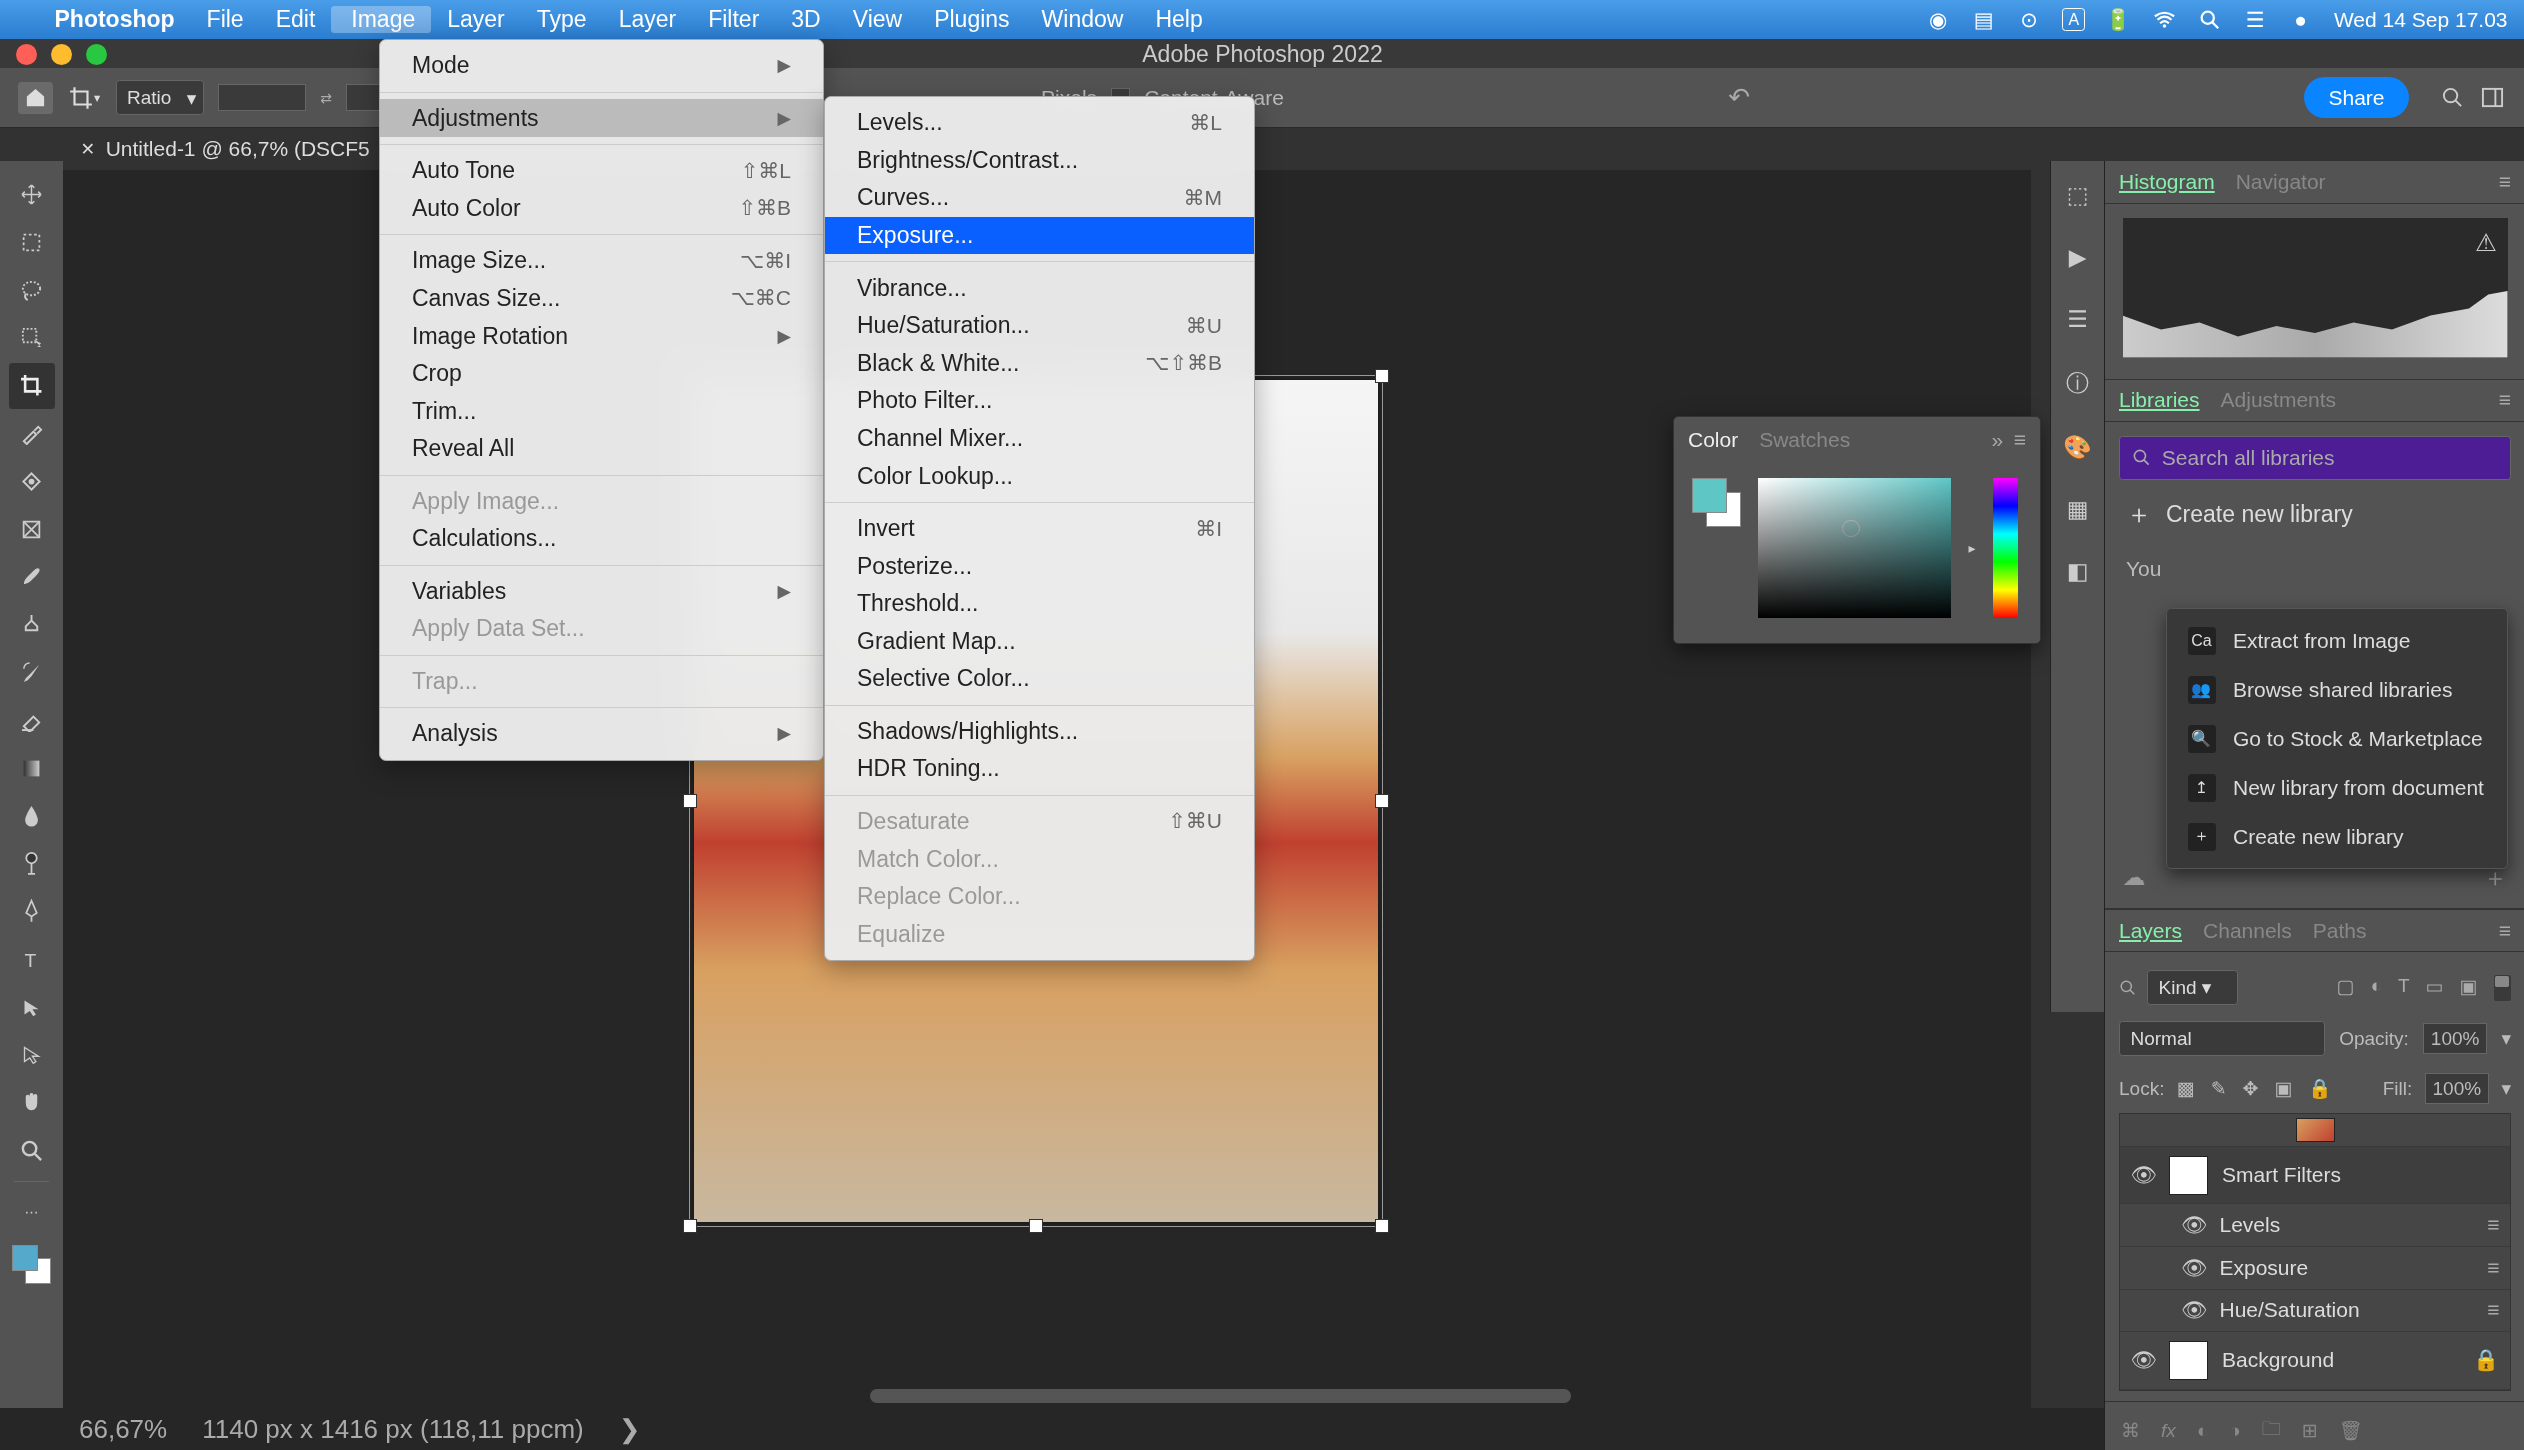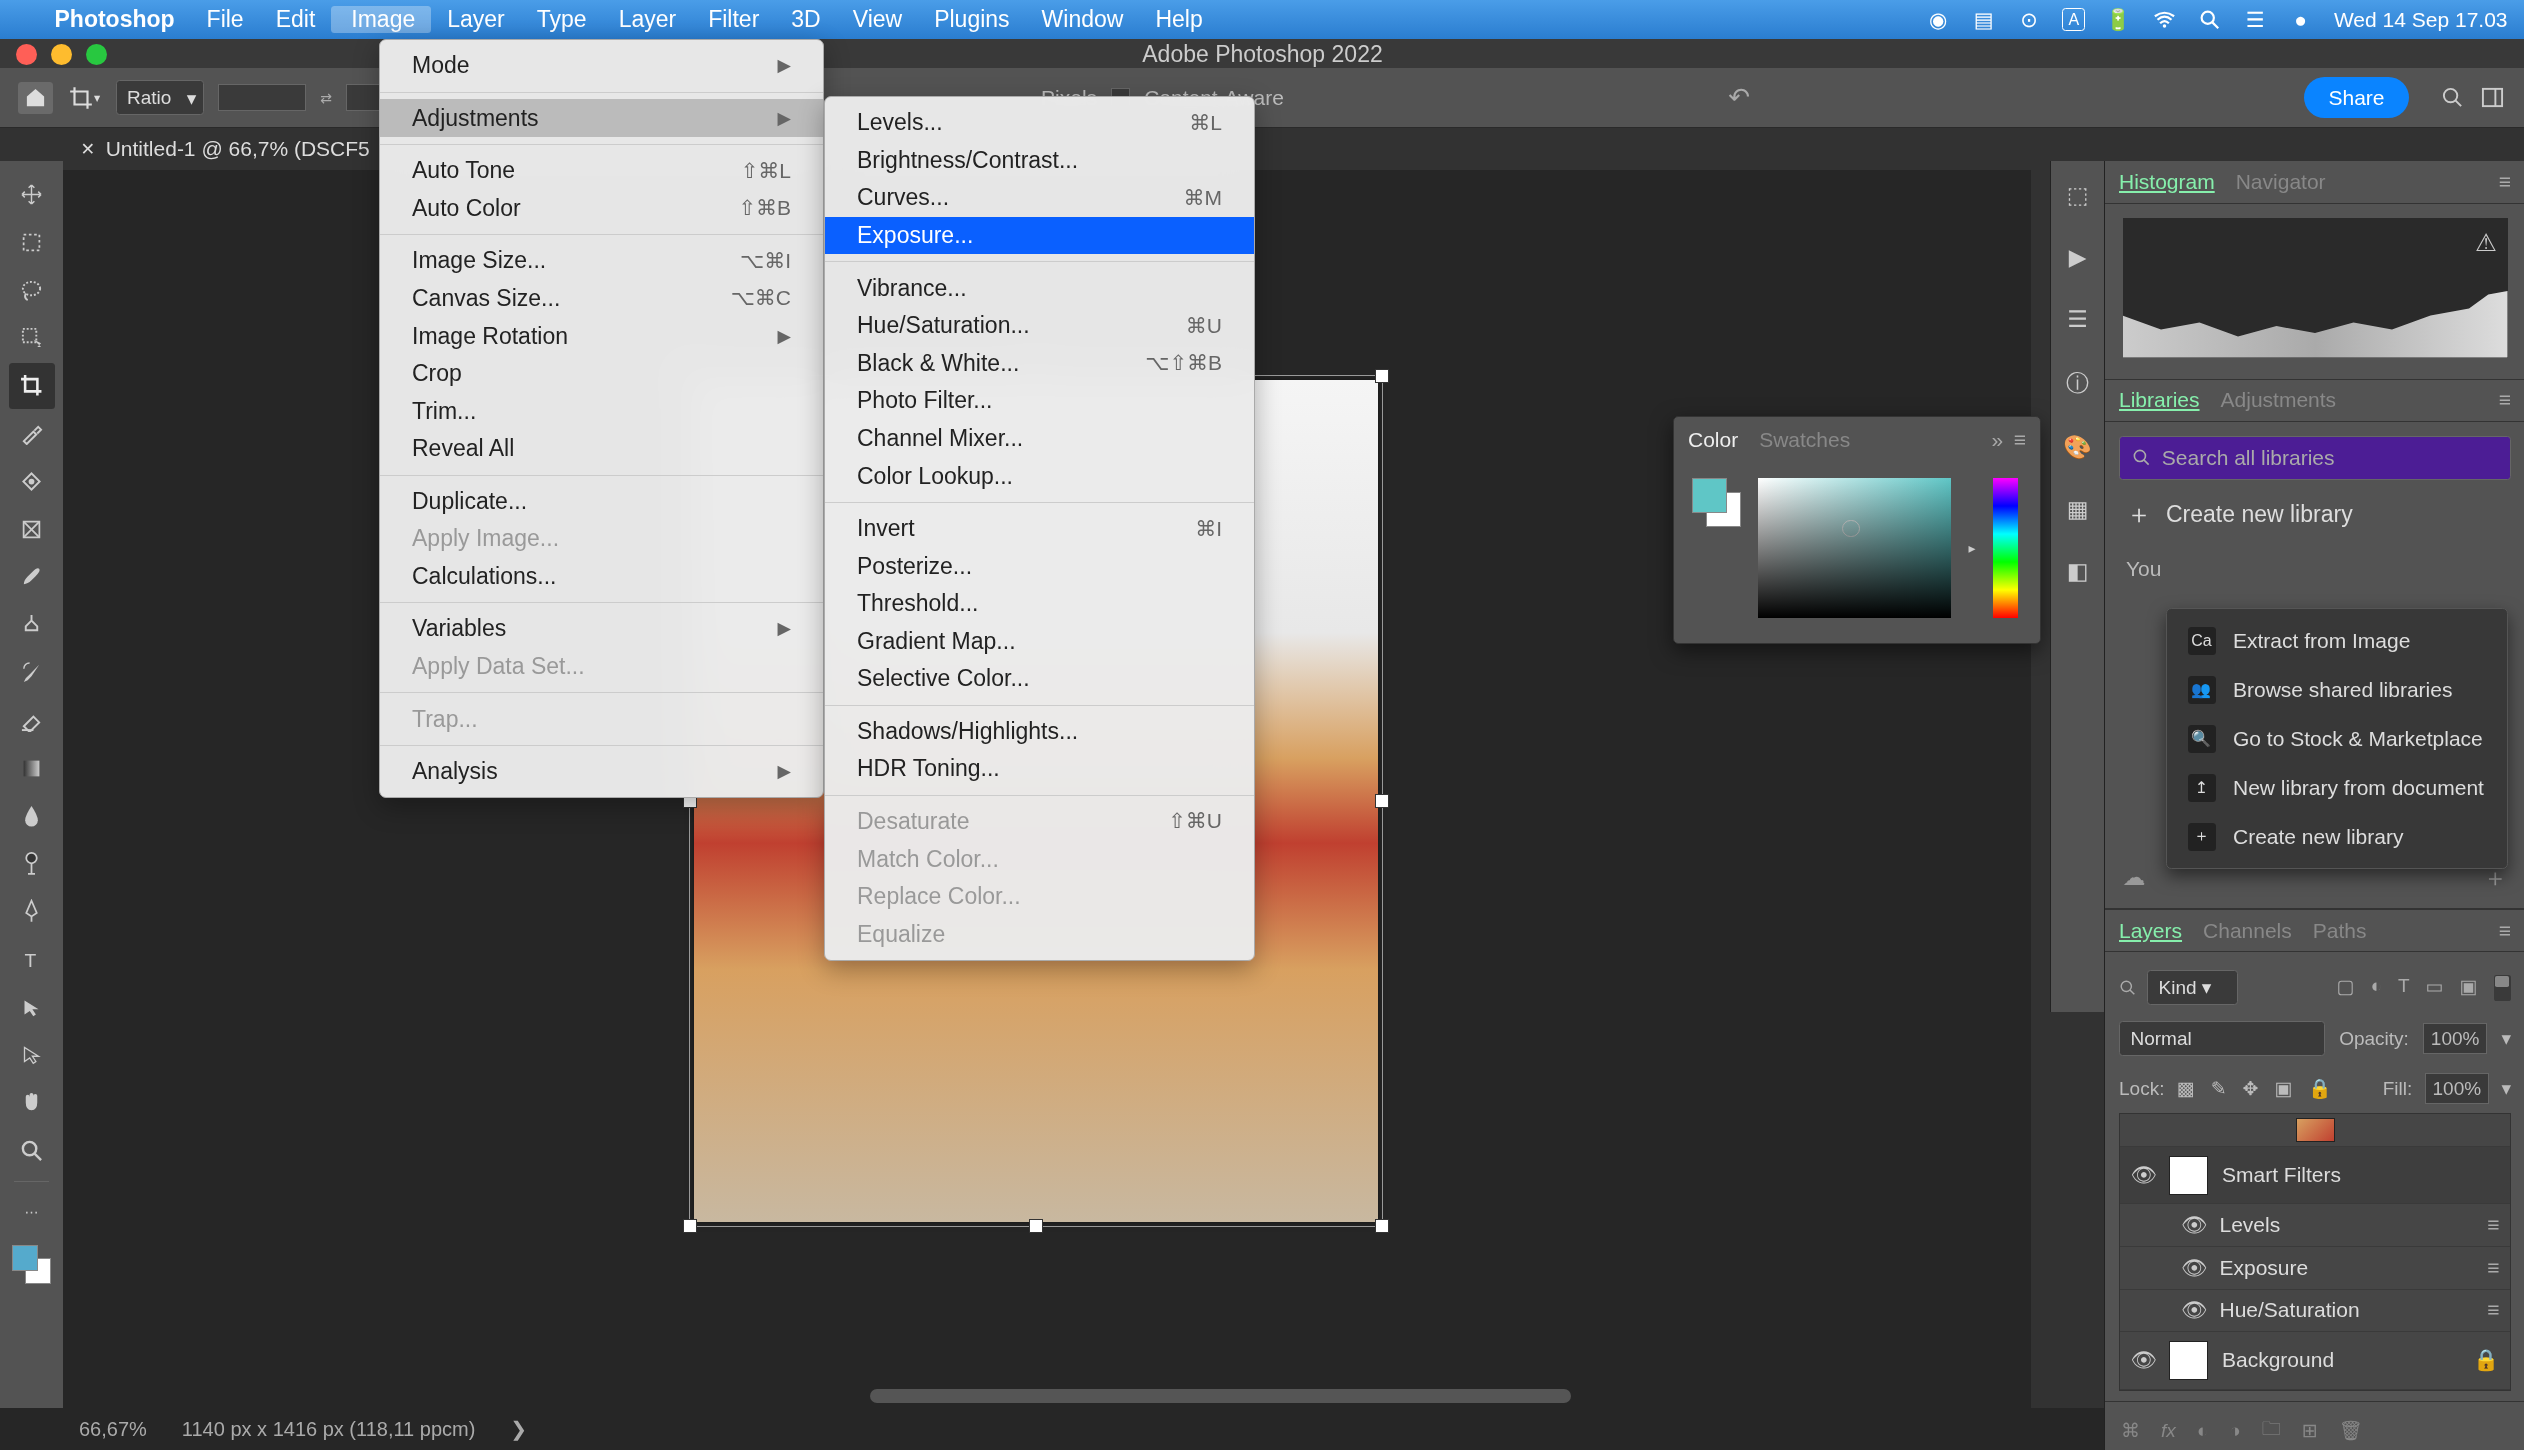--- a/index.html
+++ b/index.html
@@ -50,21 +50,21 @@
 .canvas-area { position: absolute; top: 170px; left: 63px; right: 494px; bottom: 42px; background: #262626; overflow: hidden; }
 .canvas-doc { position: absolute; top: 210px; left: 631px; width: 684px; height: 842px; background: #fff; box-shadow: 0 0 7px rgba(0,0,0,0.5); }
 .canvas-img { width: 100%; height: 100%; background: linear-gradient(180deg, #f5f5f5 0%, #e8e8e8 30%, #d8a060 45%, #c04030 55%, #d8a060 70%, #c8b8a0 100%); position: relative; }
 .crop-handles { position: absolute; inset: -5.3px; border: 1.8px solid #999; }
 .crop-handle { position: absolute; width: 14px; height: 14px; background: #fff; border: 0.9px solid #333; }
 
 
 .h-scrollbar { position: absolute; bottom: 5.3px; left: 807px; width: 701px; height: 14px; background: #555; border-radius: 7px; }
 
 
-.status-bar { position: absolute; bottom: 0; left: 0; right: 0; height: 42px; background: #262626; display: flex; align-items: center; padding-left: 79px; color: #aaa; font-size: 20px; gap: 35px; }
+.status-bar { position: absolute; bottom: 0; left: 0; right: 0; height: 42px; background: #262626; display: flex; align-items: center; padding-left: 79px; color: #aaa; font-size: 26px; gap: 35px; }
 
 
 .dropdown-menu { position: absolute; background: rgba(235,235,235,0.98); border: 0.9px solid #aaa; border-radius: 7px; box-shadow: 0 8.8px 26px rgba(0,0,0,0.3); padding: 7px 0; backdrop-filter: blur(17.5px); }
 .menu-image { top: 39px; left: 379px; width: 445px; }
 .menu-adjustments { top: 96px; left: 824px; width: 431px; }
 .menu-item { display: flex; align-items: center; padding: 5.3px 32px; font-size: 23px; color: #222; }
 .menu-item.highlighted { background: #0a60ff; color: #fff; }
 .menu-item.selected-parent { background: #bbb; }
 .menu-item.disabled { color: #999; }
 .menu-shortcut { margin-left: auto; color: #666; font-size: 21px; }
@@ -417,23 +417,20 @@
     <div class="menu-item">
       <span>Crop</span>
     </div>
     <div class="menu-item">
       <span>Trim...</span>
     </div>
     <div class="menu-item">
       <span>Reveal All</span>
     </div>
     <div class="menu-sep"></div>
-    <div class="menu-item">
-      <span>Duplicate...</span>
-    </div>
     <div class="menu-item disabled">
       <span>Apply Image...</span>
     </div>
     <div class="menu-item">
       <span>Calculations...</span>
     </div>
     <div class="menu-sep"></div>
     <div class="menu-item">
       <span>Variables</span>
       <span class="menu-arrow">▶</span>

